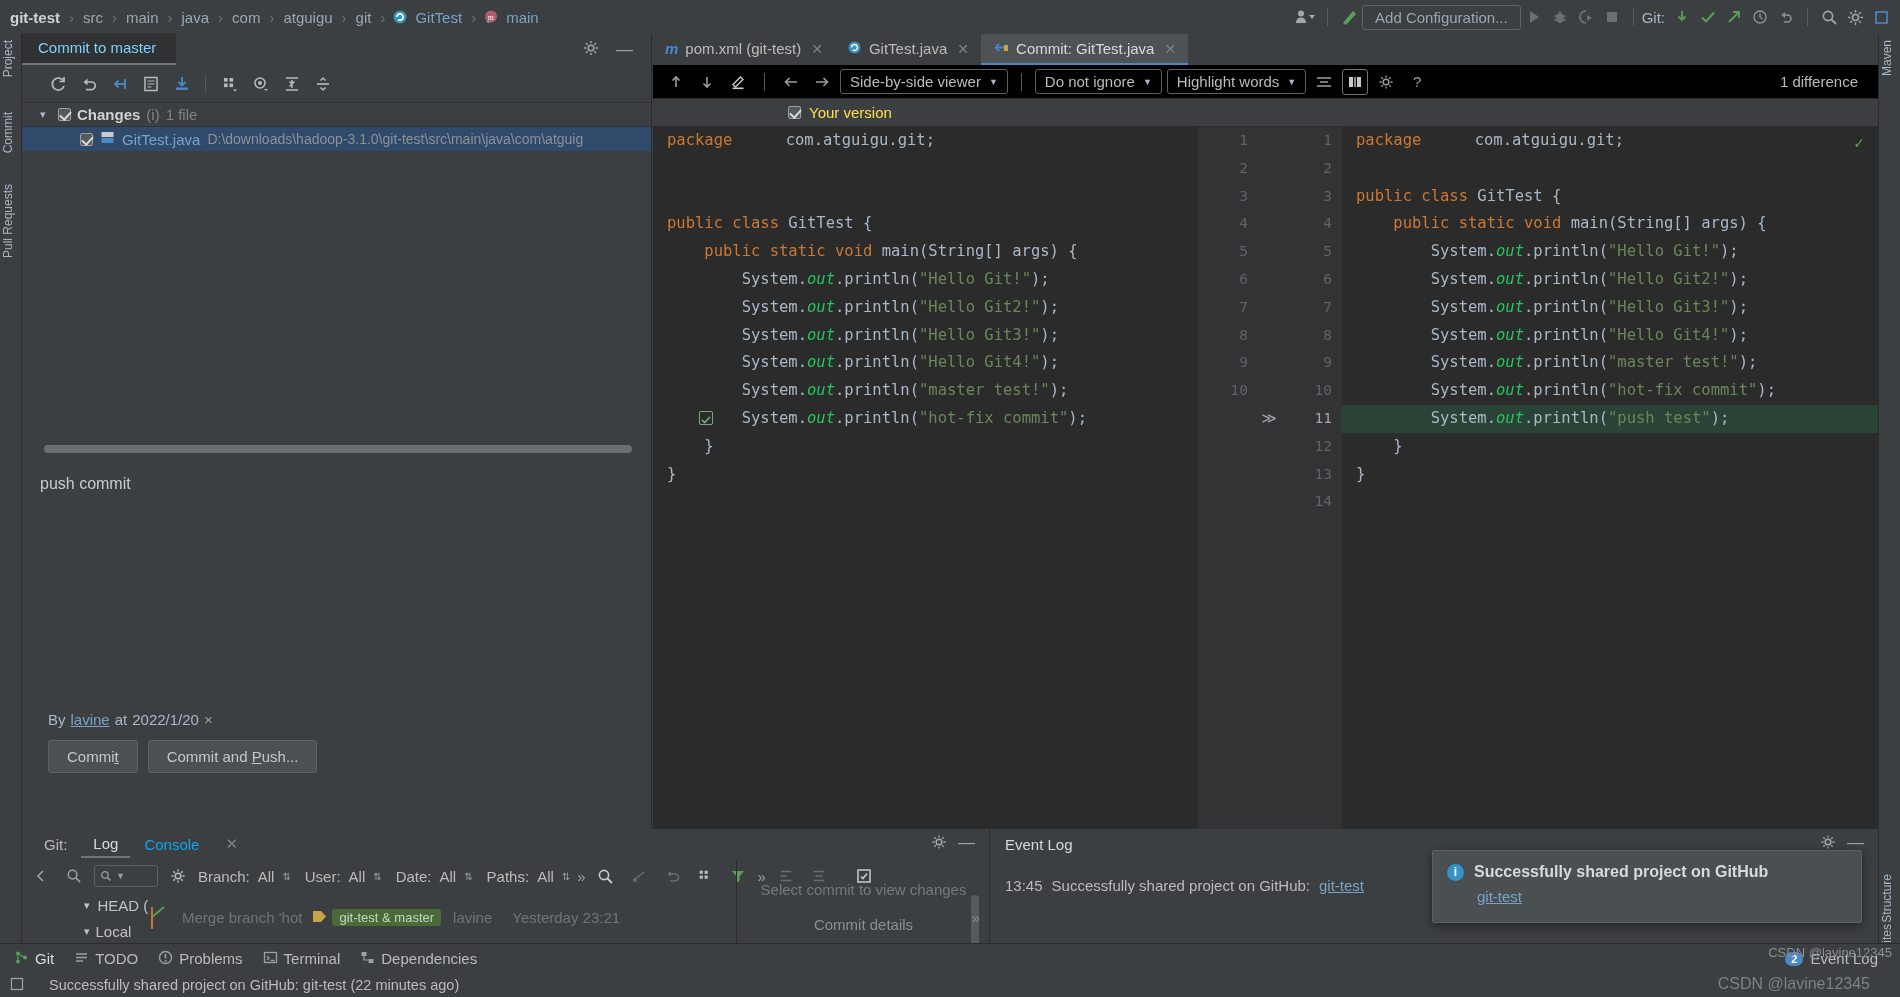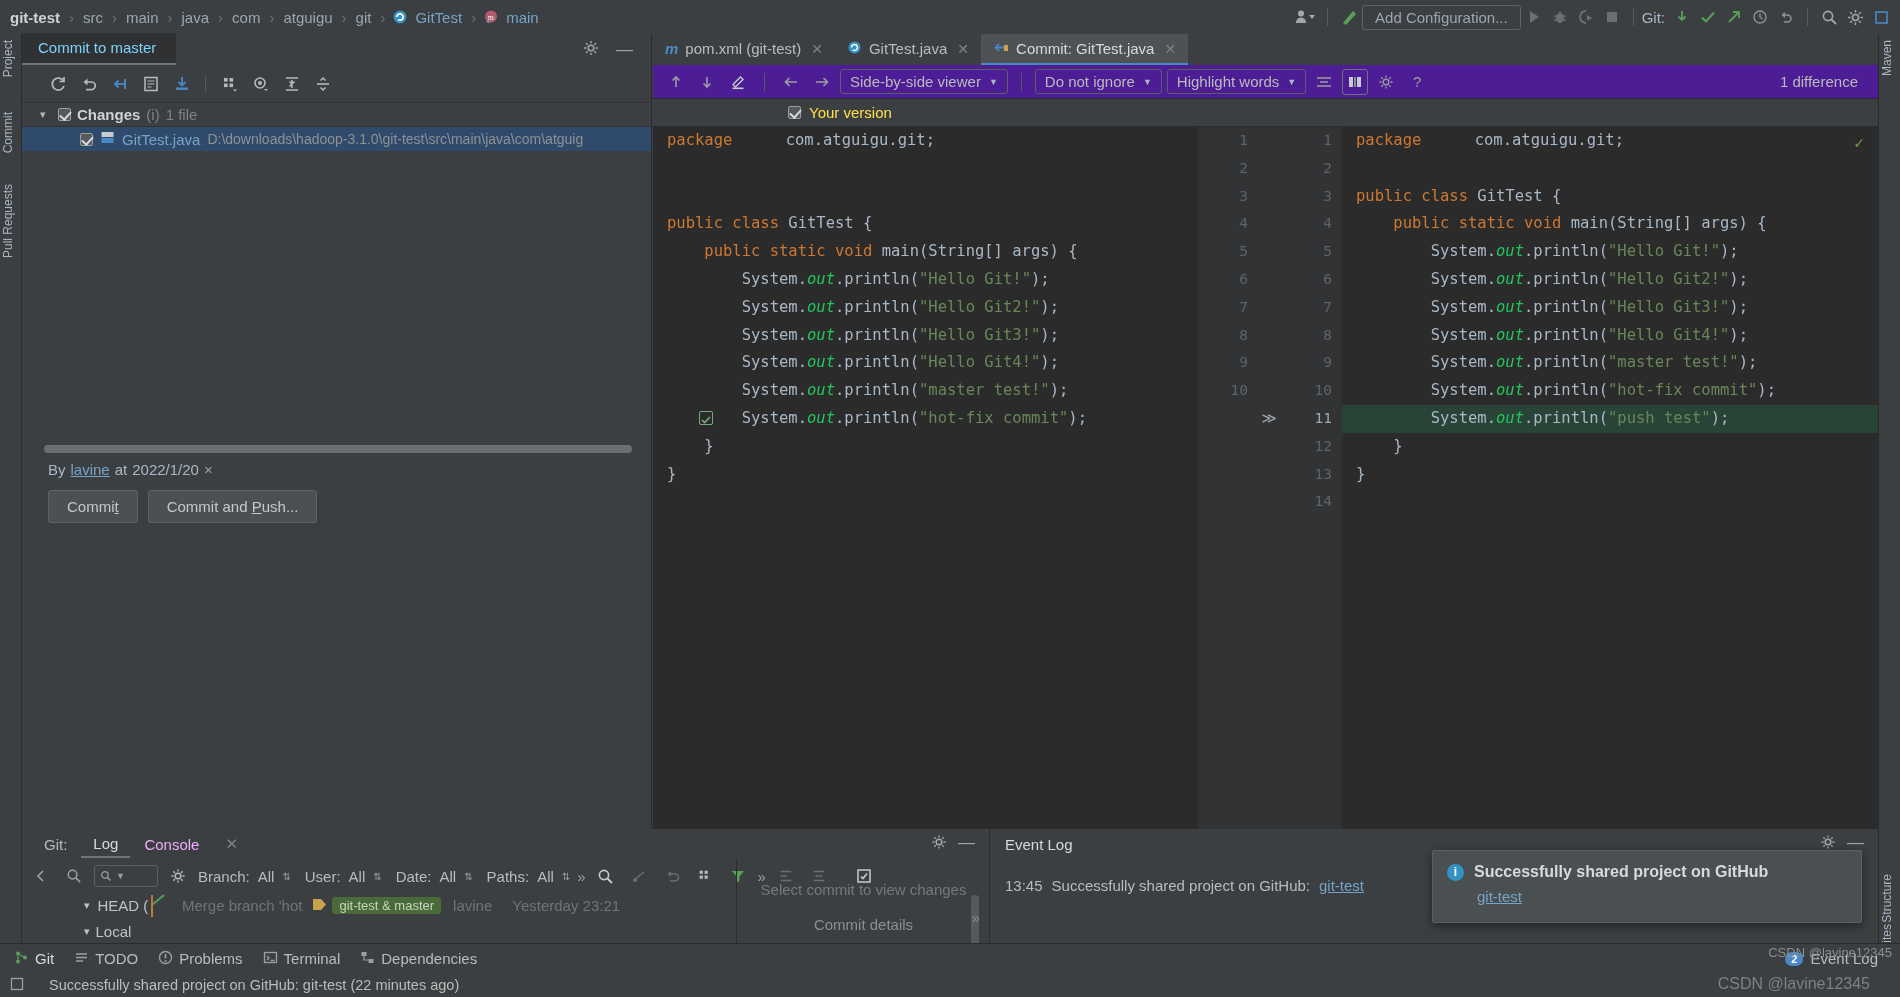--- a/index.html
+++ b/index.html
@@ -117,21 +117,21 @@
     position:absolute; left:653px; top:34px; width:1225px; height:795px; background:#2b2b2b;
   }
   #tabsbar{ height:31px; background:#3c3f41; display:flex; align-items:stretch; }
   .etab{
     display:flex; align-items:center; gap:7px; padding:0 12px;
     font-size:15px; color:#bbbbbb; border-bottom:2px solid transparent;
   }
   .etab.active{ background:#4e5254; border-bottom:2px solid #4a88c7; color:#d7dadc; }
   .etab .x{ color:#7f8487; font-size:14px; margin-left:3px; }
   #difftoolbar{
-    height:34px; background:#4c1d95; display:flex; align-items:center; gap:5px; padding:0 10px;
+    height:34px; background:#000000; display:flex; align-items:center; gap:5px; padding:0 10px;
     border-bottom:1px solid #2b2b2b;
   }
   .dbtn{ width:26px; height:26px; display:flex; align-items:center; justify-content:center; color:#9a9ea1; }
   .combo{
     border:1px solid #5b6063; border-radius:3px; color:#bbbbbb; font-size:15px;
     padding:3px 9px; display:flex; align-items:center; gap:8px; white-space:nowrap;
   }
   .combo .car{ font-size:9px; color:#a9b7c6; }
   #diffcount{ margin-left:auto; color:#bbbbbb; font-size:15px; padding-right:10px; }
   #verbar{ height:28px; display:flex; background:#3c3f41; border-bottom:1px solid #2b2b2b; }
@@ -154,21 +154,21 @@
   .cls{ color:#a9b7c6; }
   .fld{ color:#22c55e; font-style:italic; }
   .pkg{ color:#a9b7c6;margin-left:44px; }
   .insfull{ background:#294436; }
   #checkok{ position:absolute; right:14px; top:6px; color:#6a9955; font-size:16px; }
 
   
   #bottomwrap{ position:absolute; left:22px; top:829px; width:1856px; height:125px; background:#3c3f41; }
   #gitlog{ position:absolute; left:0; top:0; width:968px; height:125px; border-right:1px solid #2b2b2b; }
   #gitlogtabs{ height:30px; display:flex; align-items:center; gap:2px; padding-left:10px; position:relative; }
-  .gtab{ font-size:15px; color:#f0abfc; padding:4px 12px; }
+  .gtab{ font-size:15px; color:#0ea5e9; padding:4px 12px; }
   .gtab.active{ color:#d7dadc; border-bottom:2px solid #6e7578; }
   #glgear{ position:absolute; right:42px; top:5px; color:#a4a7a9; }
   #glmin{ position:absolute; right:14px; top:4px; color:#a4a7a9; font-size:17px; }
   #logfilters{ height:34px; display:flex; align-items:center; gap:7px; padding-left:6px; }
   .fbtn{ width:26px; height:26px; display:flex; align-items:center; justify-content:center; color:#9a9ea1; }
   .searchbox{
     border:1px solid #5b6063; border-radius:3px; width:64px; height:22px;
     display:flex; align-items:center; gap:4px; padding:0 5px; color:#9a9ea1; font-size:12px;
   }
   .filt{ color:#bbbbbb; font-size:15px; display:flex; align-items:center; gap:8px; white-space:nowrap; }
@@ -469,20 +469,21 @@
     <span class="fpath">D:\downloads\hadoop-3.1.0\git-test\src\main\java\com\atguig</span>
   </div>
 
   <div id="changelistArea">
     <div id="hscroll">
         <i></i>
       </div>
   </div>
 
 
+  <div id="msgbox">push commit</div>
 
   <div id="byline">
     <span>By</span>
     <a href="#">lavine</a>
     <span>at</span>
     <span>2022/1/20</span>
     <span style="color:#9aa0a3">×</span>
   </div>
 
   <div id="commitbtns">
@@ -796,21 +797,21 @@
             <path d="M5 8.5 L7 10.5 L11 5.5" stroke="#c8cbcd" stroke-width="1.6" fill="none"></path>
           </svg>
       </div>
     </div>
 
     <div id="logrows">
       <div class="logrow" id="headrow">
         <span style="margin-right:8px;font-size:11px">▾</span>
         <span>HEAD (</span>
       </div>
-      <div id="commitrow" style="top:0">
+      <div id="commitrow" style="top:12px">
         <span style="width:120px"></span>
         <svg width="40" height="24" viewBox="0 0 40 24">
           <path d="M10 24 L10 12 L22 2" stroke="#5a9e5a" stroke-width="1.8" fill="none"></path>
           <path d="M10 24 L10 2" stroke="#cc7832" stroke-width="1.8" fill="none"></path>
         </svg>
         <span id="mergemsg">Merge branch 'hot</span>
         <span style="display:inline-flex;align-items:center;gap:5px;margin-left:10px">
           <span>
             <svg width="15" height="13" viewBox="0 0 15 13">
                 <path d="M1 1h8l5 5.5L9 12H1z" fill="#c8a34a"></path>

